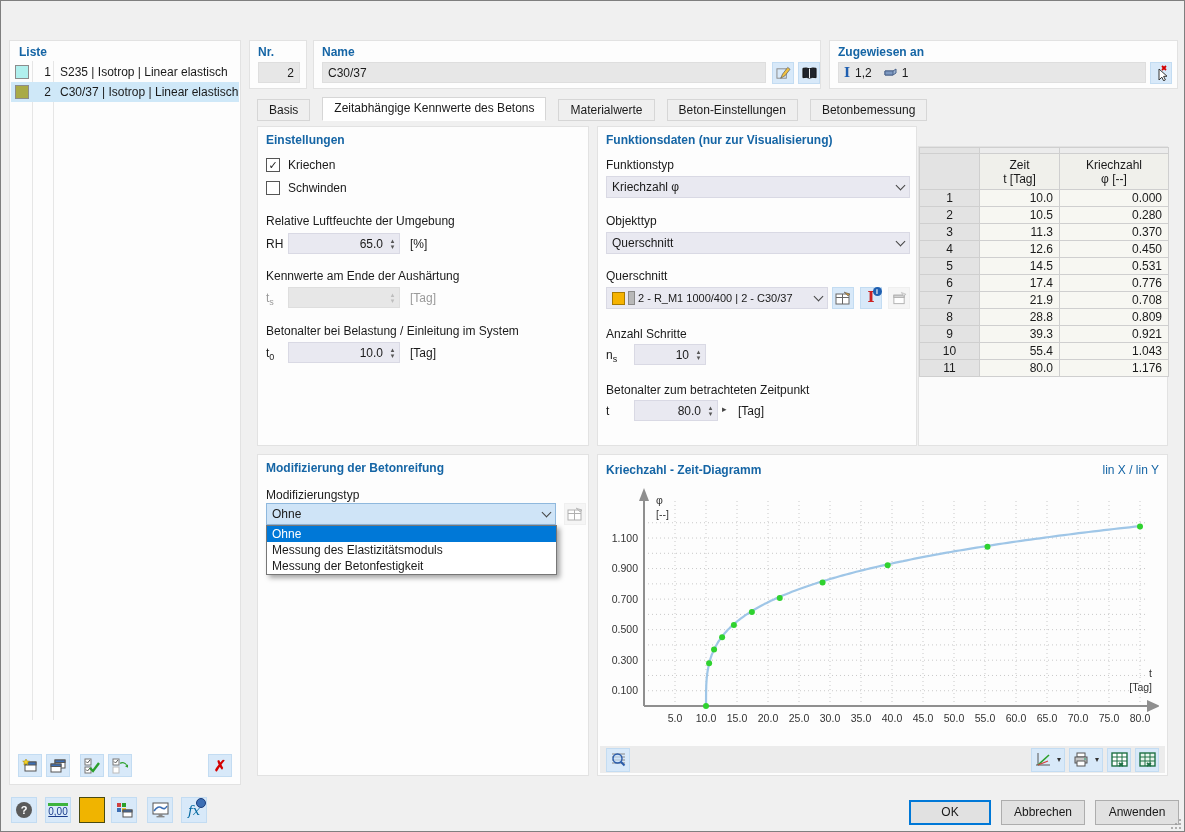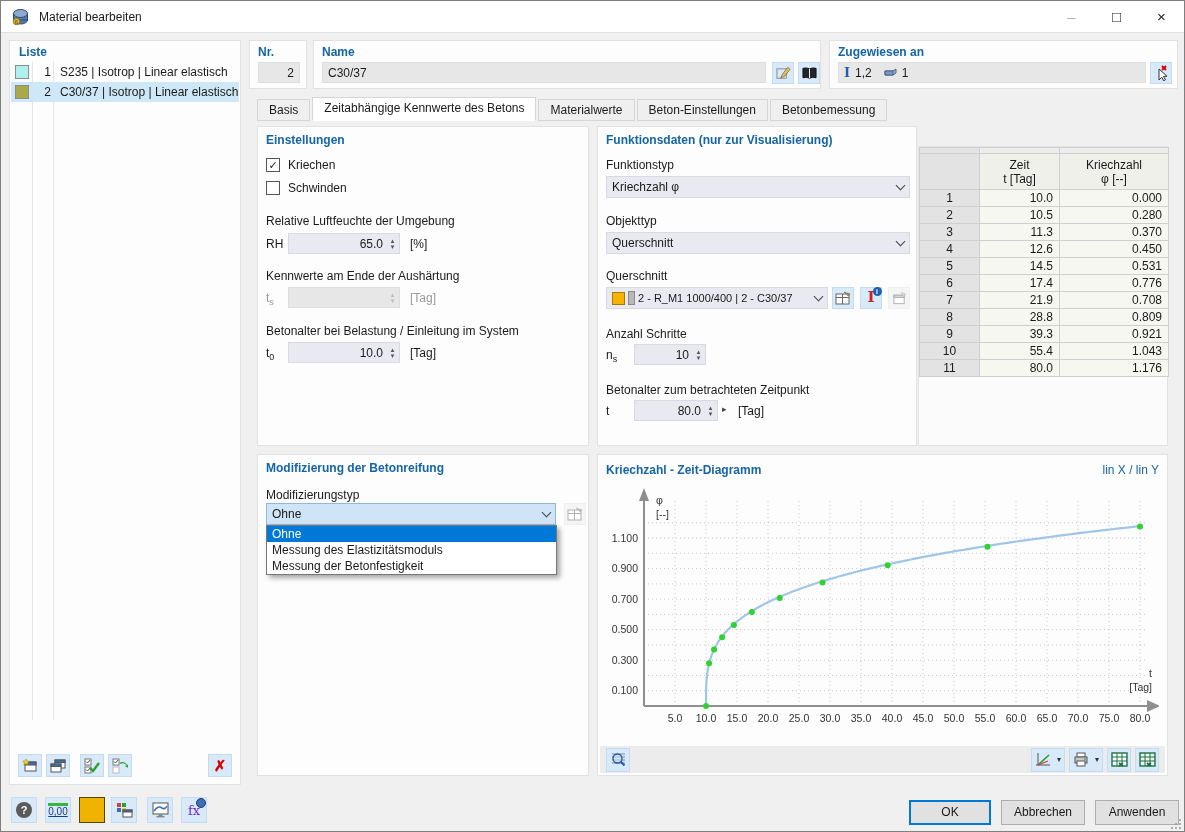--- a/index.html
+++ b/index.html
@@ -37,21 +37,21 @@
   
   .litem{display:flex;align-items:center;height:20px;position:relative;z-index:2}
   .litem.sel{background:#cfe8f8}
   .lswatch{width:14px;height:14px;margin:0 7px 0 4px;border:1px solid #8c8c8c;box-sizing:border-box;flex:none}
   .lnum{width:15px;text-align:right;margin-right:9px;flex:none}
   .llab{white-space:nowrap}
   .vline{position:absolute;width:1px;background:#e6e6e6;top:20px;bottom:64px;z-index:1}
   
   .tabbar{position:absolute;left:256px;top:96px;height:24px;display:flex;align-items:flex-end}
   .tab{height:22px;line-height:21px;padding:0 11px;background:#efefef;border:1px solid #d6d6d6;
-    margin-right:2px;box-sizing:border-box;white-space:nowrap}
+    margin-right:12px;box-sizing:border-box;white-space:nowrap}
   .tab.active{background:#fff;height:24px;border-bottom:1px solid #fff}
   
   .check{width:14px;height:14px;border:1px solid #555;background:#fff;display:inline-flex;align-items:center;
     justify-content:center;font-size:11px;color:#222;box-sizing:border-box;margin-right:8px;flex:none}
   .chkrow{position:absolute;display:flex;align-items:center}
   
   .popup{position:absolute;left:8px;top:70px;width:289px;background:#fff;border:1px solid #777;
     box-shadow:3px 3px 5px rgba(0,0,0,.35);z-index:20}
   .opt{height:16px;line-height:16px;padding:0 5px;white-space:nowrap}
   .opt.sel{background:#0078d7;color:#fff}
@@ -73,46 +73,31 @@
   .dda{font-size:8px;color:#333}
   
   .btn{position:absolute;top:799px;height:25px;background:#e1e1e1;border:1px solid #adadad;
     text-align:center;line-height:22px;box-sizing:border-box}
   .btn.focus{border:2px solid #0078d7;line-height:20px}
   .fbtn{position:absolute;top:796px;width:26px;height:26px;background:#d8e9f9;border:1px solid #c3dcf2;
     box-sizing:border-box;display:flex;align-items:center;justify-content:center}
   .helpglyph{width:16px;height:16px;border-radius:50%;background:#5a5a5a;color:#fff;font-size:11px;
     font-weight:bold;display:flex;align-items:center;justify-content:center}
   .decglyph{font-size:10px;color:#1a3c8c;text-decoration:underline;border-top:3px solid #3cb43c;padding-top:0}
-  .fxglyph{font-family:"DejaVu Serif",serif;font-size:13px;color:#6d28d9}
+  .fxglyph{font-family:"DejaVu Serif",serif;font-style:italic;font-size:13px;color:#0369a1}
   .ibeam{font-family:"DejaVu Serif",serif;font-weight:bold;color:#1f5fb0;font-size:13px;line-height:13px}
   .ibeam.red{color:#c22}
   .xred{color:#d40000;font-weight:bold;font-size:15px;line-height:15px}
   .grip{position:absolute;right:2px;bottom:2px}
 </style>
 </head>
 <body>
 
 <div class="window">
 
-  <div class="titlebar">
-    <svg class="app-icon" viewBox="0 0 19 19">
-      <ellipse cx="9.5" cy="13" rx="7" ry="4" fill="#5a77a8" stroke="#2e4a78"></ellipse>
-      <rect x="2.5" y="6.5" width="14" height="6.5" fill="#5a77a8" stroke="#2e4a78"></rect>
-      <ellipse cx="9.5" cy="6.5" rx="7" ry="4" fill="#8ea8cf" stroke="#2e4a78"></ellipse>
-      <circle cx="5.5" cy="14.5" r="3.2" fill="#e8c43c" stroke="#8a6d10"></circle>
-      <text x="5.5" y="17" font-size="6" text-anchor="middle" fill="#333" font-family="Liberation Sans, sans-serif">6</text>
-    </svg>
-    <span class="title-text">Material bearbeiten</span>
-    <div class="win-controls">
-      <div class="win-btn min">–</div>
-      <div class="win-btn">□</div>
-      <div class="win-btn">×</div>
-    </div>
-  </div>
 
   <div class="panel" style="left:8px;top:39px;width:232px;height:745px">
     <div class="ghead" style="left:9px;top:4px">Liste</div>
     <div class="vline" style="left:22px"></div>
     <div class="vline" style="left:43px"></div>
     <div id="liste-items" style="position:absolute;left:1px;right:1px;top:21px">
         <div class="litem">
           <span class="lswatch" style="background: rgb(176, 240, 238);"></span>
           <span class="lnum">1</span>
           <span class="llab">S235 | Isotrop | Linear elastisch</span>

